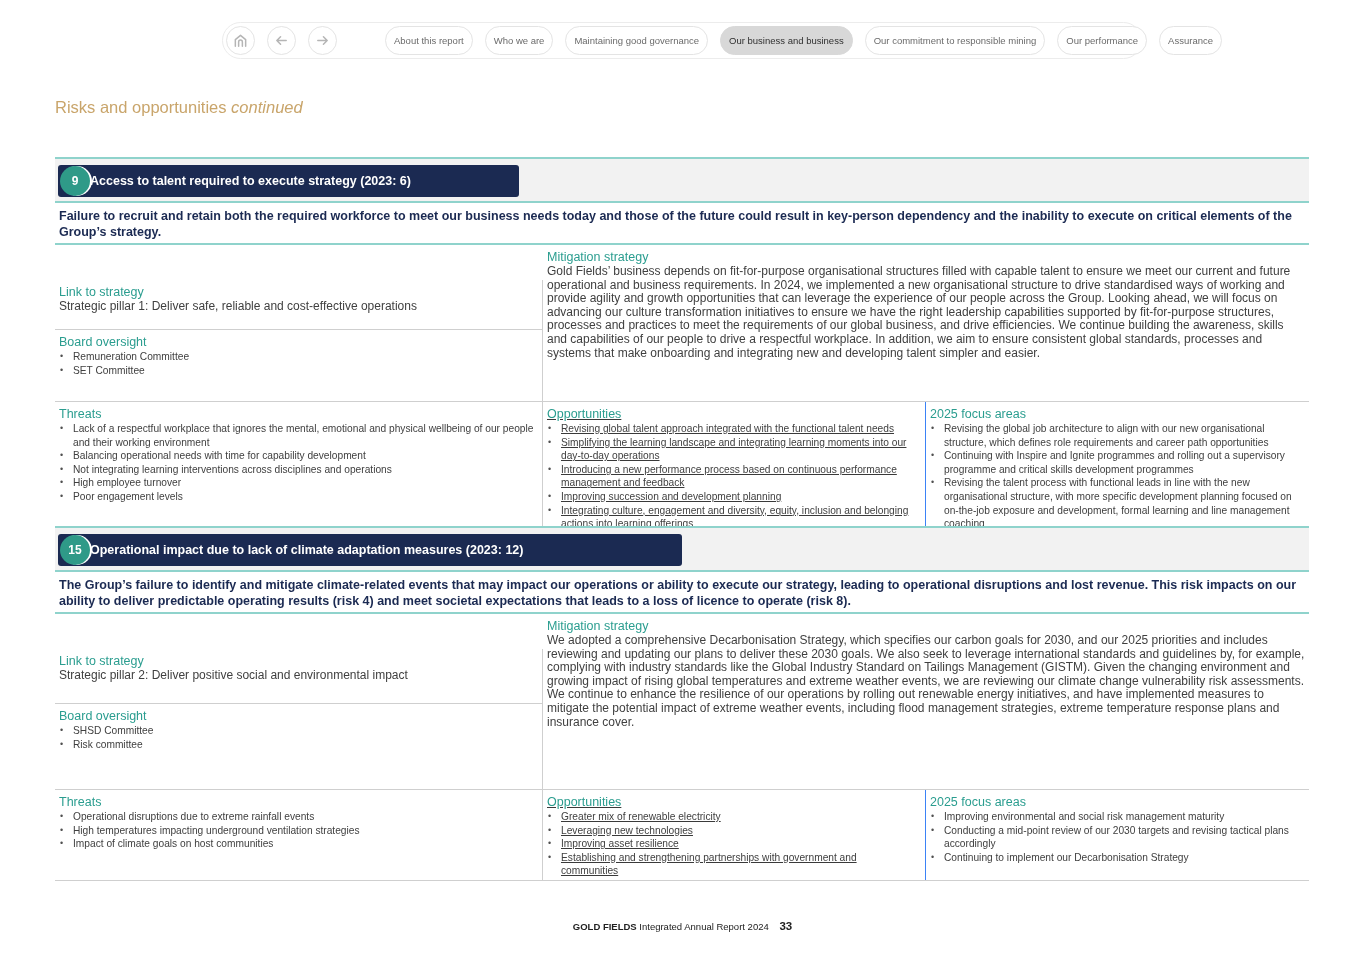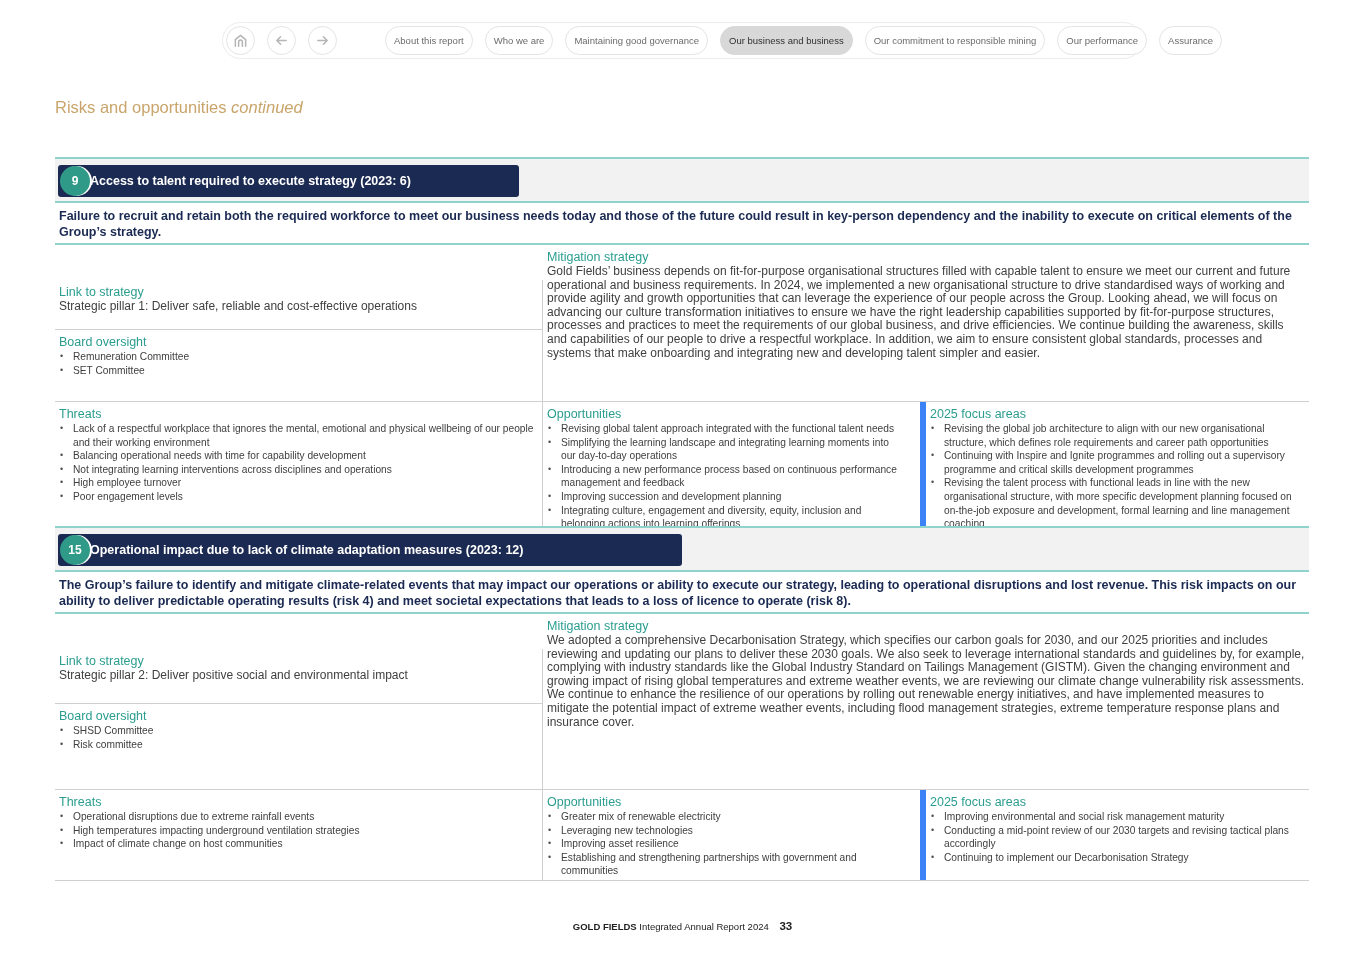--- a/index.html
+++ b/index.html
@@ -57,21 +57,21 @@
     .cell { padding: 5px 4px 6px 4px; }
     .cell.sep { border-top: 1px solid #cfcfcf; }
     .label { color: #2a9d8f; font-size: 12.5px; font-weight: normal; line-height: 15px; }
     .text { font-size: 12px; line-height: 13.6px; color: #404040; }
     ul.bullets { list-style: none; font-size: 10.2px; line-height: 13.6px; color: #404040; }
     ul.bullets li { position: relative; padding-left: 14px; }
     ul.bullets li::before { content: "•"; position: absolute; left: 1px; top: 0; font-size: 9px; color: #505050; }
 
     .grid-bottom { display: flex; border-bottom: 1px solid #cfcfcf; }
     .gb-col1 { width: 488px; border-right: 1px solid #cfcfcf; padding: 5px 4px 6px 4px; flex: none; }
-    .gb-col2 { width: 383px; border-right: 6px solid #3b82f6; padding: 5px 14px 2px 4px; flex: none; }
+    .gb-col2 { width: 383px; border-right: 1px solid #3b82f6; padding: 5px 14px 2px 4px; flex: none; text-decoration: underline; }
     .gb-col3 { flex: 1; padding: 5px 4px 6px 4px; }
 
     .footer {
       position: absolute; top: 920px; left: 0; width: 1365px; text-align: center; font-size: 9.5px; color: #222;
     }
     .footer .brand { font-weight: bold; }
     .footer .page { font-weight: bold; font-size: 11.5px; margin-left: 8px; }
   </style>
 </head>
 <body>
@@ -192,21 +192,21 @@
       <div class="label">Mitigation strategy</div>
       <div class="text">We adopted a comprehensive Decarbonisation Strategy, which specifies our carbon goals for 2030, and our 2025 priorities and includes reviewing and updating our plans to deliver these 2030 goals. We also seek to leverage international standards and guidelines by, for example, complying with industry standards like the Global Industry Standard on Tailings Management (GISTM). Given the changing environment and growing impact of rising global temperatures and extreme weather events, we are reviewing our climate change vulnerability risk assessments. We continue to enhance the resilience of our operations by rolling out renewable energy initiatives, and have implemented measures to mitigate the potential impact of extreme weather events, including flood management strategies, extreme temperature response plans and insurance cover.</div>
     </div>
   </div>
   <div class="grid-bottom">
     <div class="gb-col1">
       <div class="label">Threats</div>
       <ul class="bullets">
         <li>Operational disruptions due to extreme rainfall events</li>
         <li>High temperatures impacting underground ventilation strategies</li>
-        <li>Impact of climate change on host communities</li>
+        <li>Impact of climate goals on host communities</li>
       </ul>
     </div>
     <div class="gb-col2">
       <div class="label">Opportunities</div>
       <ul class="bullets">
         <li>Greater mix of renewable electricity</li>
         <li>Leveraging new technologies</li>
         <li>Improving asset resilience</li>
         <li>Establishing and strengthening partnerships with government and communities</li>
       </ul>

